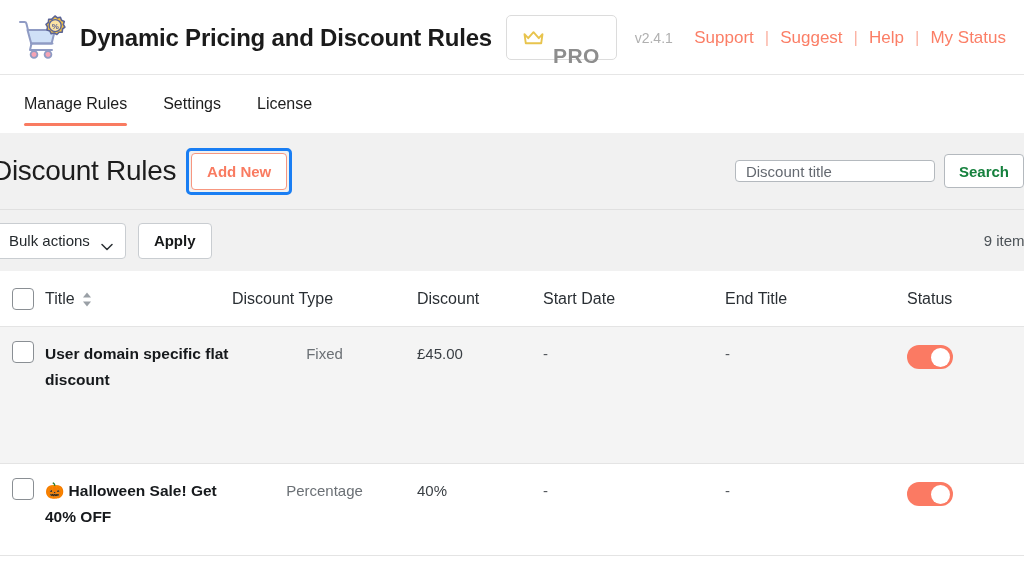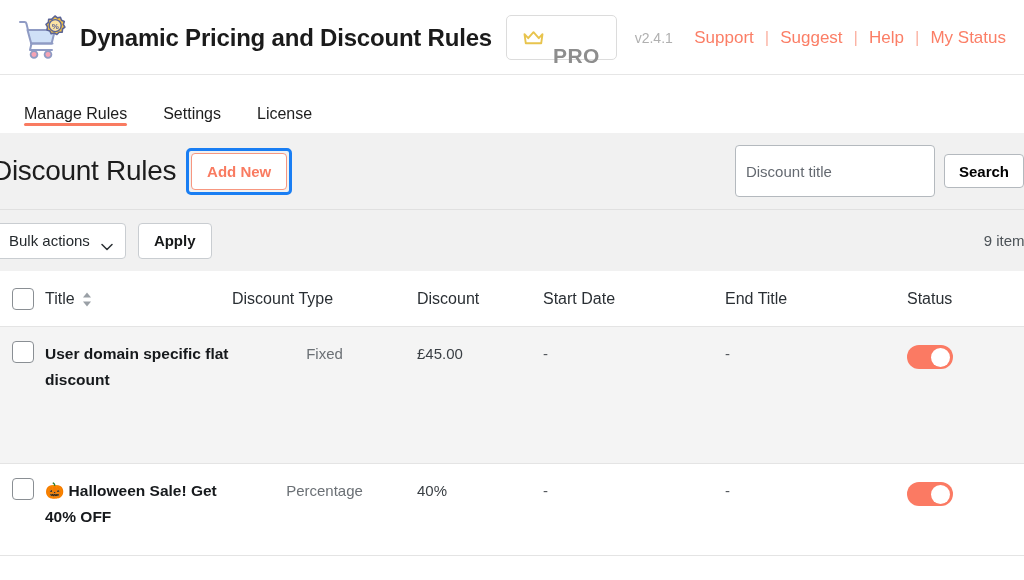--- a/index.html
+++ b/index.html
@@ -85,21 +85,21 @@
     background: #ffffff;
     display: flex;
     align-items: flex-end;
     padding-left: 22px;
     gap: 0;
     position: relative;
   }
   .tab {
     font-size: 16px;
     color: #1d1d1d;
-    padding: 0 18px 3px 18px;
+    padding: 0 18px 13px 18px;
     position: relative;
     white-space: nowrap;
     cursor: pointer;
     text-align: right;
   }
   .tab:first-child { padding-left: 2px; }
   .tab.active::after {
     content: "";
     position: absolute;
     left: 0; right: 18px; bottom: 0;
@@ -154,37 +154,37 @@
   }
   .search-group {
     margin-left: auto;
     display: flex;
     align-items: center;
     gap: 9px;
     padding-right: 0px;
   }
   .search-input {
     width: 200px;
-    height: 52px;
+    height: 22px;
     border: 1px solid #b4b9be;
     border-radius: 4px;
     background: #fff;
     padding: 0 10px;
     font-size: 15px;
     color: #2c3338;
     font-family: inherit;
     outline: none;
   }
   .search-input::placeholder { color: #646970; opacity: 1; }
   .search-btn {
     height: 34px;
     border: 1px solid #b4b9be;
     border-radius: 4px;
     background: #fff;
-    color: #000000;
+    color: #15803d;
     font-size: 15px;
     font-weight: bold;
     padding: 0 14px;
     cursor: pointer;
     font-family: inherit;
     white-space: nowrap;
   }
 
   .toolbar-divider { height: 1px; background: #e0e0e0; }
 

